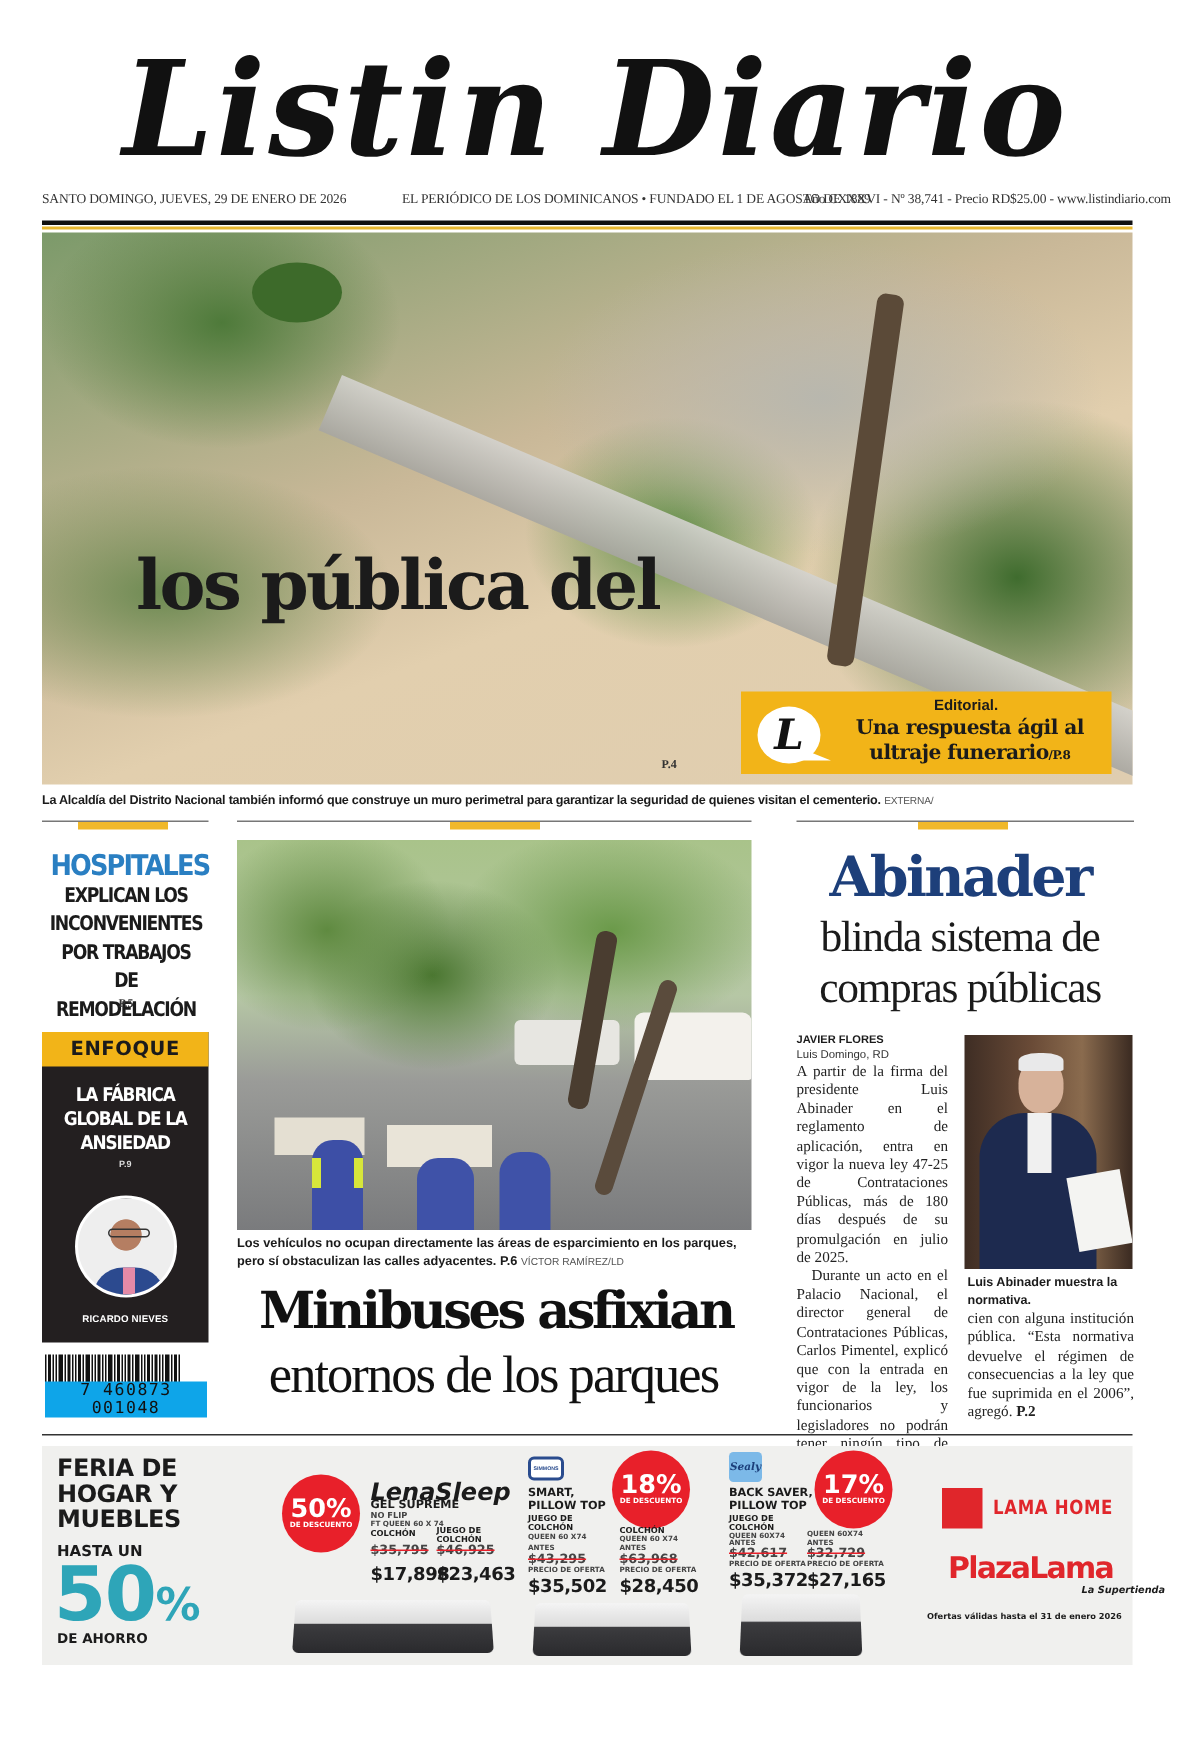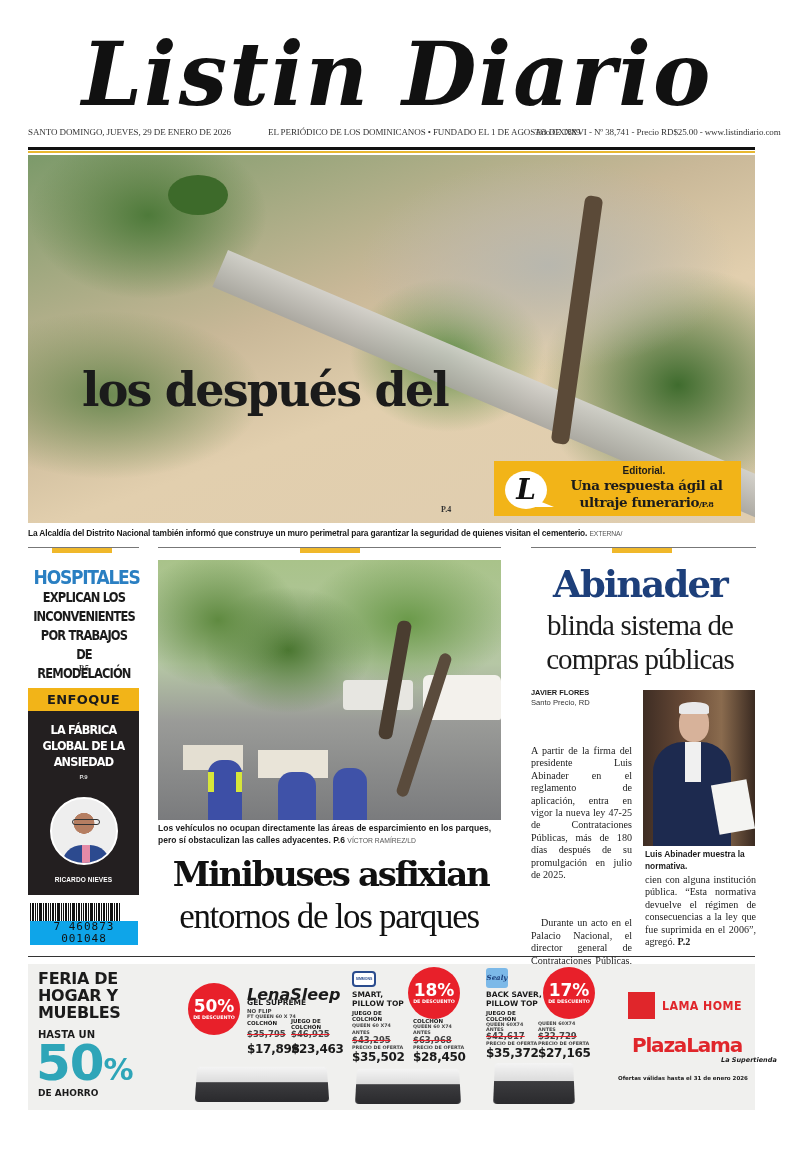--- a/index.html
+++ b/index.html
@@ -85,21 +85,21 @@
   .park-caption .credit { font-weight: normal; font-size: 6.8px; color: #555; }
   .park-head1 { left: 158px; top: 852px; width: 345px; text-align: center; font-family: "DejaVu Serif", serif; font-weight: bold; font-size: 34px; line-height: 44px; letter-spacing: -2.3px; color: #111; }
   .park-head2 { left: 150px; top: 895px; width: 358px; text-align: center; font-family: "Liberation Serif", serif; font-size: 35px; line-height: 44px; letter-spacing: -1.3px; color: #111; }
 
   
   .abi-title { left: 520px; top: 559px; width: 240px; text-align: center; font-family: "DejaVu Serif", serif; font-weight: bold; font-size: 37px; line-height: 50px; letter-spacing: -1.8px; color: #1d3f7a; }
   .abi-sub { left: 520px; top: 608px; width: 240px; text-align: center; font-family: "Liberation Serif", serif; font-size: 29px; line-height: 34px; letter-spacing: -0.9px; color: #1b1b1b; }
   .byline { left: 531px; top: 688px; font-size: 7.4px; font-weight: bold; color: #1b1b1b; }
   .byline-loc { left: 531px; top: 698px; font-size: 7.6px; color: #333; }
   .body-col { left: 531px; top: 709px; width: 101px; font-family: "Liberation Serif", serif; font-size: 10.1px; line-height: 12.4px; color: #222; text-align: justify; hyphens: auto; }
-  .body-col p { text-indent: 0; margin-top: 36px; }
+  .body-col p { text-indent: 0; }
   .body-col p + p { text-indent: 10px; }
   .abi-photo { left: 643px; top: 690px; width: 112px; height: 156px; overflow: hidden;
     background: linear-gradient(90deg, #3e2d24 0%, #6a4b37 40%, #8a6b4e 70%, #3a2a21 100%); }
   .abi-photo .face { left: 36px; top: 16px; width: 30px; height: 36px; background: #d7b29a; border-radius: 45%; }
   .abi-photo .hair { left: 36px; top: 12px; width: 30px; height: 12px; background: #e9e9ea; border-radius: 45% 45% 10% 10%; }
   .abi-photo .suit { left: 10px; top: 52px; width: 78px; height: 104px; background: #1d2a4f; border-radius: 30px 30px 0 0; }
   .abi-photo .shirt { left: 42px; top: 52px; width: 16px; height: 40px; background: #f0f0f0; }
   .abi-photo .paper { left: 72px; top: 92px; width: 36px; height: 50px; background: #f4f4f2; transform: rotate(-10deg); }
   .abi-caption { left: 645px; top: 848px; width: 112px; font-size: 8.4px; font-weight: bold; line-height: 12px; color: #1b1b1b; }
   .body-col2 { left: 645px; top: 874px; width: 111px; font-family: "Liberation Serif", serif; font-size: 10.1px; line-height: 12.4px; color: #222; text-align: justify; }
@@ -144,21 +144,21 @@
 <div class="abs dateline" style="left:535px;">Año CXXXVI - Nº 38,741 - Precio RD$25.00 - www.listindiario.com</div>
 <div class="abs rule-black"></div>
 <div class="abs rule-gold"></div>
 
 <div class="abs hero">
   <div class="abs palm"></div>
   <div class="abs wall"></div>
   <div class="abs tree"></div>
 </div>
 <div class="abs hero-headline">
-  <div>los después del</div>
+  <div>los pública del</div>
 </div>
 <div class="abs hero-page">P.4</div>
 
 <div class="abs editorial">
   <div class="abs bubble"></div>
   <div class="abs bubble-tail"></div>
   <div class="abs bubble-l">L</div>
   <div class="abs kicker">Editorial.</div>
   <div class="abs title"><span>Una respuesta ágil al ultraje funerario</span><span class="pg">/P.8</span></div>
 </div>
@@ -239,21 +239,21 @@
   <div class="abs p2"></div>
   <div class="abs p3"></div>
 </div>
 <div class="abs park-caption"><span>Los vehículos no ocupan directamente las áreas de esparcimiento en los parques, pero sí obstaculizan las calles adyacentes.</span> <span>P.6</span> <span class="credit">VÍCTOR RAMÍREZ/LD</span></div>
 <div class="abs park-head1">Minibuses asfixian</div>
 <div class="abs park-head2">entornos de los parques</div>
 
 <div class="abs abi-title">Abinader</div>
 <div class="abs abi-sub">blinda sistema de compras públicas</div>
 <div class="abs byline">JAVIER FLORES</div>
-<div class="abs byline-loc">Santo Precio, RD</div>
+<div class="abs byline-loc">Luis Domingo, RD</div>
 <div class="abs body-col">
   <p>A partir de la firma del presidente Luis Abinader en el reglamento de aplicación, entra en vigor la nueva ley 47-25 de Contrataciones Públicas, más de 180 días después de su promulgación en julio de 2025.</p>
   <p>Durante un acto en el Palacio Nacional, el director general de Contrataciones Públicas, Carlos Pimentel, explicó que con la entrada en vigor de la ley, los funcionarios y legisladores no podrán tener ningún tipo de participación en las empresas que nego-</p>
 </div>
 <div class="abs abi-photo">
   <div class="abs suit"></div>
   <div class="abs shirt"></div>
   <div class="abs face"></div>
   <div class="abs hair"></div>
   <div class="abs paper"></div>

